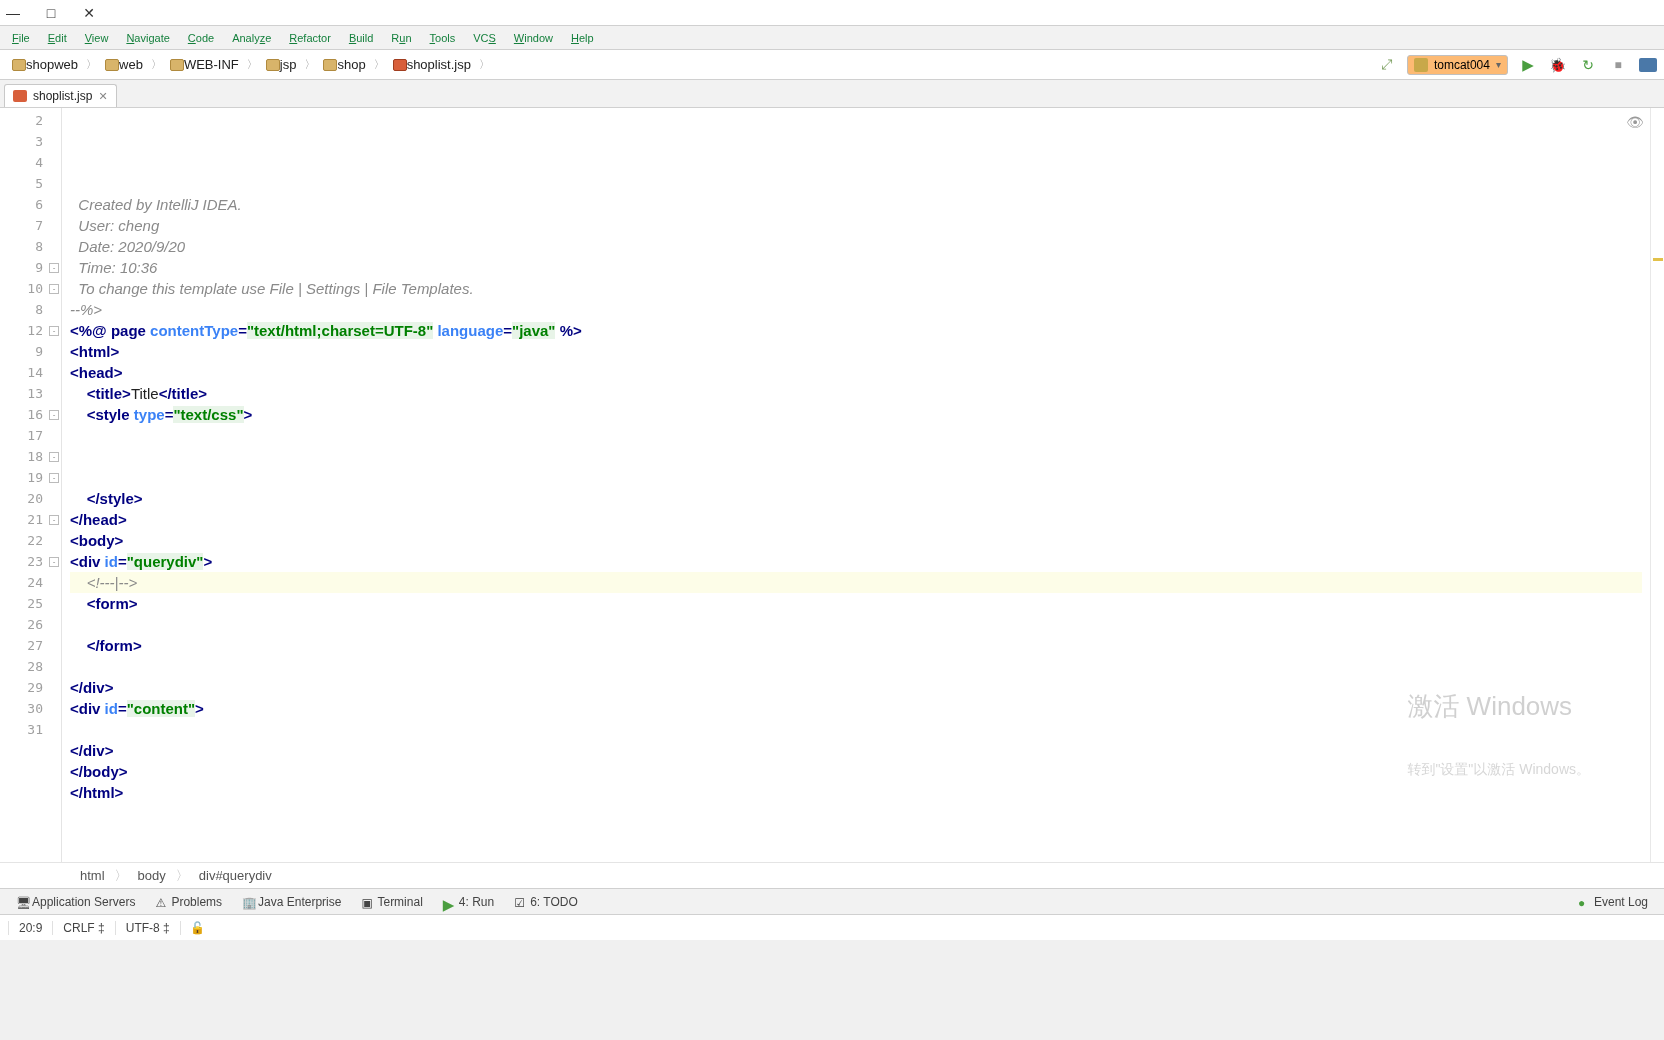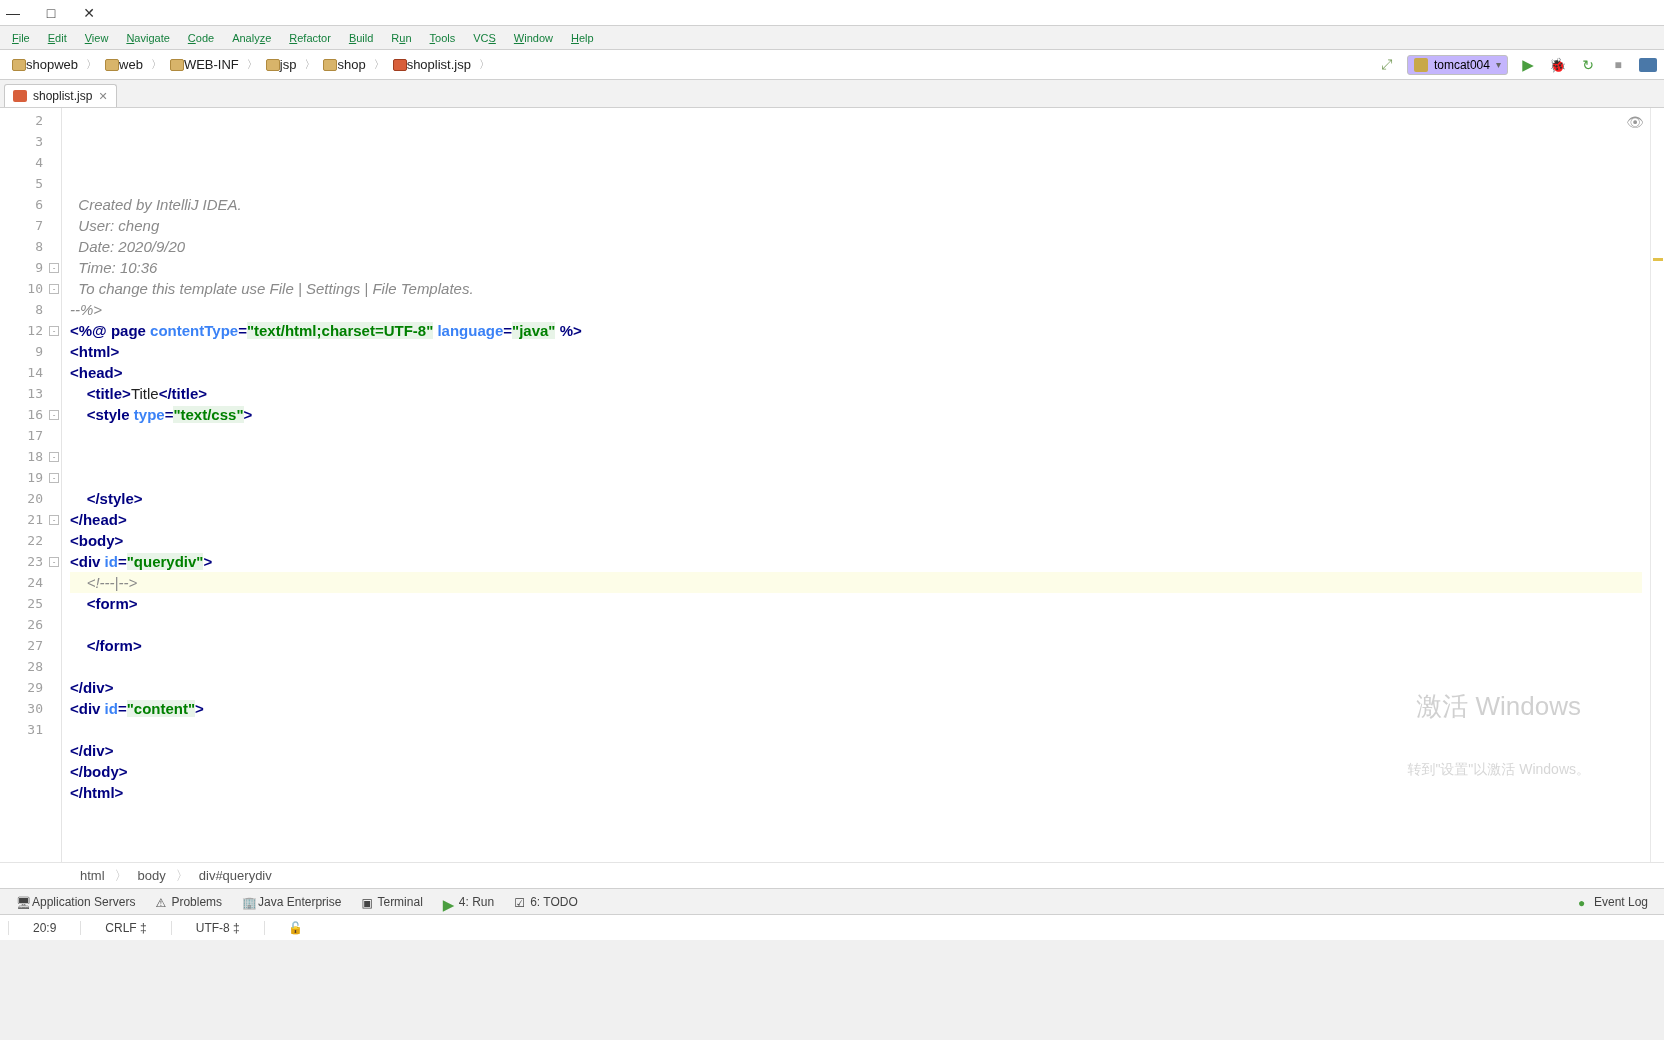--- a/index.html
+++ b/index.html
@@ -16,21 +16,21 @@
 
 .navbar { height: 30px; background: #fff; border-bottom: 1px solid #d0d0d0; display: flex; align-items: center; padding: 0 6px; }
 .crumbs { display: flex; align-items: center; flex: 1; }
 .crumb { display: flex; align-items: center; padding: 2px 6px; font-size: 13px; color: #222; }
 .crumb .ficon { width: 14px; height: 12px; background: #daa; border: 1px solid #b88; border-radius: 2px; display: inline-block; }
 .crumb .ficon.folder { background: #d8b46a; border-color: #b08a3e; }
 .crumb .ficon.jsp { background: #d85f3b; border-color: #a03d1f; }
 .chev { color: #999; font-size: 11px; padding: 0 2px; }
 .nav-right { display: flex; align-items: center; gap: 10px; }
 .nr-icon { width: 20px; height: 20px; display: flex; align-items: center; justify-content: center; font-size: 14px; }
-.runconfig { display: flex; align-items: center; gap: 6px; border: 1px solid #c0c0c0; background: #c4b5fd; padding: 2px 6px; border-radius: 3px; font-size: 12px; }
+.runconfig { display: flex; align-items: center; gap: 6px; border: 1px solid #c0c0c0; background: #fdba74; padding: 2px 6px; border-radius: 3px; font-size: 12px; }
 .runconfig .rcicon { width: 14px; height: 14px; background: #c8a84a; border-radius: 2px; }
 .tri-green { color: #4a9e3f; font-size: 15px; }
 .bug-green { color: #4a9e3f; font-size: 14px; }
 .reload { color: #4a9e3f; font-size: 14px; }
 .stop { color: #999; font-size: 12px; }
 .lastbtn { width: 18px; height: 14px; background: #4a78a8; border-radius: 2px; }
 
 .tabbar { height: 28px; background: #f2f2f2; border-bottom: 1px solid #d0d0d0; display: flex; align-items: flex-end; padding: 0 4px; }
 .tab { display: flex; align-items: center; gap: 6px; background: #fff; border: 1px solid #c8c8c8; border-bottom: none; padding: 4px 8px; border-radius: 3px 3px 0 0; font-size: 12px; color: #222; }
 .tab .jspicon { width: 14px; height: 12px; background: #d85f3b; border-radius: 2px; }
@@ -60,24 +60,24 @@
 .crumb-path { height: 26px; background: #fff; border-top: 1px solid #e4e4e4; display: flex; align-items: center; padding: 0 16px 0 80px; font-size: 13px; color: #555; gap: 10px; }
 .crumb-path .sep { color: #bbb; }
 
 .toolwin-bar { height: 26px; background: #f2f2f2; border-top: 1px solid #d0d0d0; display: flex; align-items: center; padding: 0 8px; gap: 4px; font-size: 12px; }
 .twbtn { display: flex; align-items: center; gap: 4px; padding: 2px 8px; color: #444; }
 .twbtn .twicon { width: 12px; height: 12px; display: inline-block; }
 .tw-spacer { flex: 1; }
 
 .statusbar { height: 26px; background: #fff; border-top: 1px solid #d0d0d0; display: flex; align-items: center; padding: 0 8px; font-size: 12px; color: #444; }
 .statusbar .msg { flex: 1; }
-.statusbar .cell { padding: 0 24px; border-left: 1px solid #e0e0e0; }
+.statusbar .cell { padding: 0 10px; border-left: 1px solid #e0e0e0; }
 .lock { font-size: 12px; }
 
-.watermark { position: absolute; right: 60px; bottom: 40px; text-align: center; pointer-events: none; }
+.watermark { position: absolute; right: 60px; bottom: 40px; text-align: left; pointer-events: none; }
 .watermark .wline1 { font-size: 26px; color: rgba(120,120,120,0.35); }
 .watermark .wline2 { font-size: 14px; color: rgba(120,120,120,0.3); }
 </style>
 </head>
 <body>
 
 <div class="titlebar">
   <div class="winbtns">
     <span class="winbtn">—</span>
     <span class="winbtn">□</span>

